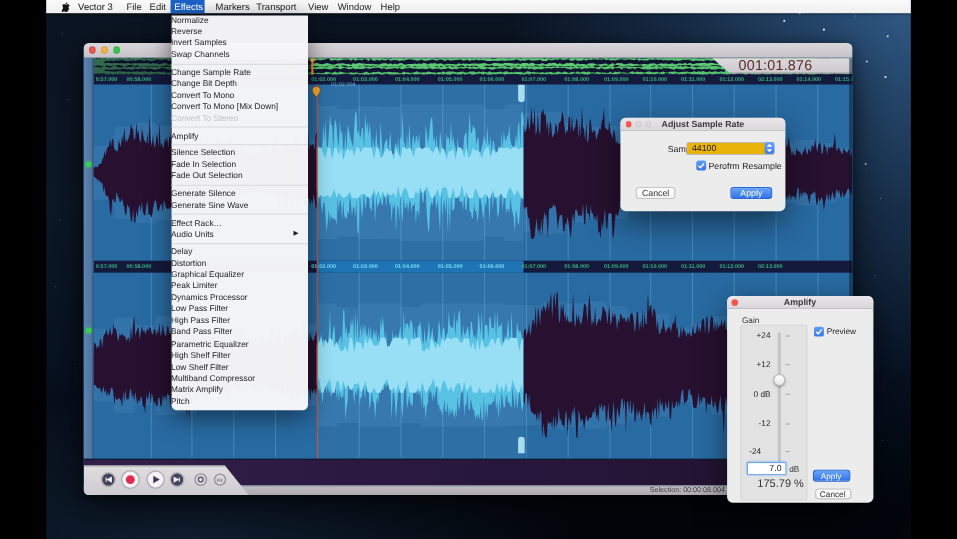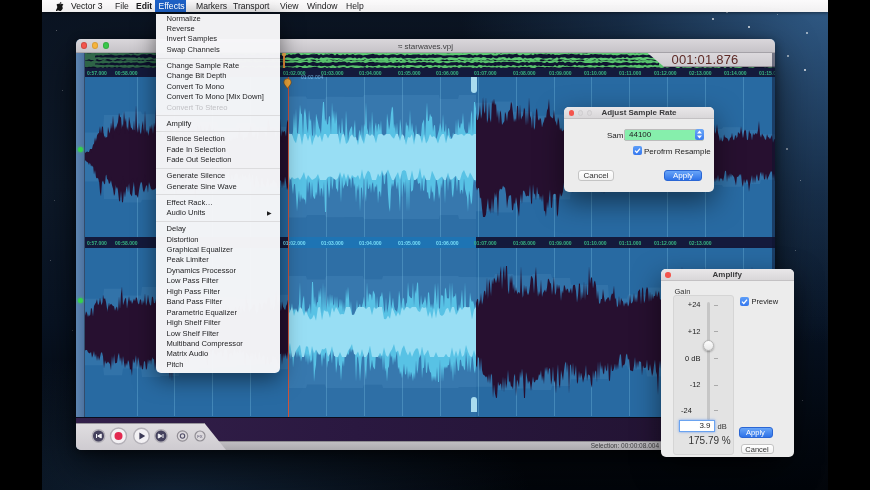--- a/index.html
+++ b/index.html
@@ -3,21 +3,21 @@
 <style>
 * { margin:0; padding:0; box-sizing:border-box; }
 html,body { width:870px; height:490px; overflow:hidden; font-family:"Liberation Sans",sans-serif; }
 body { background:#000; }
 #screen { position:absolute; left:42px; top:0; width:786px; height:490px; overflow:hidden; background:
  radial-gradient(ellipse 460px 430px at 100% 0%, rgba(52,98,145,0.9) 0%, rgba(32,64,100,0.55) 45%, rgba(10,20,40,0) 80%),
  radial-gradient(ellipse 520px 210px at 16% 102%, rgba(38,75,115,0.42) 0%, rgba(8,16,32,0) 70%),
  linear-gradient(180deg, #0b1422 0%, #0d1929 38%, #081323 66%, #040911 88%, #02050a 100%); }
 .vg { position:absolute; width:1px; background:rgba(125,195,230,0.32); }
 .hg { position:absolute; left:9px; right:0; height:1px; background:rgba(125,195,230,0.3); }
-.mi { height:10.45px; line-height:10.6px; padding-left:11px; padding-right:6px; font-size:7.6px; color:#1d1d1f; }
+.mi { height:10.45px; line-height:10.6px; padding-right:6px; font-size:7.6px; color:#1d1d1f; }
 .msep { height:1px; background:#dcdcde; margin:2.27px 0 2.27px 0; }
 .tl { position:absolute; top:42.5px; width:6.4px; height:6.4px; border-radius:50%; }
 </style></head>
 <body>
 <div id="screen">
     <div style="position:absolute;left:670px;top:18px;width:2px;height:2px;border-radius:50%;background:rgba(255,255,255,0.8);"></div>
     <div style="position:absolute;left:684px;top:11px;width:2px;height:2px;border-radius:50%;background:rgba(255,255,255,0.6);"></div>
     <div style="position:absolute;left:706px;top:26px;width:2px;height:2px;border-radius:50%;background:rgba(255,255,255,0.9);"></div>
     <div style="position:absolute;left:745px;top:55px;width:2px;height:2px;border-radius:50%;background:rgba(255,255,255,0.7);"></div>
     <div style="position:absolute;left:762px;top:69px;width:2px;height:2px;border-radius:50%;background:rgba(255,255,255,0.9);"></div>
@@ -42,37 +42,36 @@
     <div style="position:absolute;left:720px;top:160px;width:1px;height:1px;border-radius:50%;background:rgba(255,255,255,0.4);"></div>
     <div style="position:absolute;left:680px;top:200px;width:1px;height:1px;border-radius:50%;background:rgba(255,255,255,0.35);"></div>
   </div>
 
 <div style="position:absolute;left:42px;top:0;width:786px;height:12px;background:linear-gradient(#fbfafb,#f1f0f1);box-shadow:0 1px 3px rgba(0,0,0,0.45);font-size:8.6px;">
 <svg style="position:absolute;left:14px;top:1.5px;" width="9" height="10" viewBox="0 0 9 10">
       <path fill="#141414" d="M6.4 0c.1.7-.2 1.3-.6 1.8-.4.5-1 .8-1.6.8-.1-.6.2-1.3.6-1.7C5.2.4 5.9.1 6.4 0zM8.4 7.4c-.3.7-.5 1-.9 1.6-.6.9-1.4 2-2.4 2-.9 0-1.1-.6-2.3-.6-1.2 0-1.5.6-2.4.6C-.4 11-.2 9.9.4 9c.4-.6.6-.9.9-1.6.5-1.3.2-2.9-.7-3.9.5-.8 1.4-1.3 2.2-1.3.9 0 1.4.6 2.1.6.7 0 1.1-.6 2.1-.6.7 0 1.5.4 2 1.1-1.8 1-1.5 3.5-.6 4.1z" transform="scale(0.82)"></path>
     </svg>
 <div style="position:absolute;left:29px;top:0;height:12px;line-height:12.5px;font-weight:normal;color:#101010;">Vector 3</div>
     <div style="position:absolute;left:73px;top:0;height:12px;line-height:12.5px;color:#1b1b1d;">File</div>
-    <div style="position:absolute;left:94px;top:0;height:12px;line-height:12.5px;color:#1b1b1d;font-weight:bold;">Edit</div>
+    <div style="position:absolute;left:94px;top:0;height:12px;line-height:12.5px;color:#1b1b1d;">Edit</div>
     <div style="position:absolute;left:154px;top:0;height:12px;line-height:12.5px;color:#1b1b1d;">Markers</div>
     <div style="position:absolute;left:191px;top:0;height:12px;line-height:12.5px;color:#1b1b1d;">Transport</div>
     <div style="position:absolute;left:238px;top:0;height:16px;line-height:12.5px;color:#1b1b1d;">View</div>
     <div style="position:absolute;left:265px;top:0;height:12px;line-height:12.5px;color:#1b1b1d;">Window</div>
     <div style="position:absolute;left:304px;top:0;height:12px;line-height:12.5px;color:#1b1b1d;">Help</div>
     <div style="position:absolute;left:113px;top:0;width:31px;height:12px;background:#1e62c8;"></div>
     <div style="position:absolute;left:116.5px;top:0;height:12px;line-height:12.5px;color:#fff;z-index:2;">Effects</div>
 </div>
 
 <div style="position:absolute;left:76px;top:39px;width:699px;height:411px;border-radius:5px;overflow:hidden;background:#2a6ea7;box-shadow:0 16px 42px rgba(0,0,0,0.62), 0 2px 10px rgba(0,0,0,0.45);">
 
   <div style="position:absolute;left:0;top:0;width:100%;height:13.5px;background:linear-gradient(#dad7db,#c6c3c8);border-bottom:1px solid #a5a2a8;"></div>
   <div class="tl" style="left:5px;top:3.4px;background:#f4554d;border:0.5px solid rgba(0,0,0,0.15);"></div>
   <div class="tl" style="left:15.7px;top:3.4px;background:#f6b43e;border:0.5px solid rgba(0,0,0,0.12);"></div>
   <div class="tl" style="left:26.7px;top:3.4px;background:#39c74a;border:0.5px solid rgba(0,0,0,0.12);"></div>
-  <div style="position:absolute;left:0;top:2px;width:100%;height:11px;line-height:11px;text-align:center;font-size:8px;color:#3e3e40;">≈ starwaves.vpj</div>
 
   <div style="position:absolute;left:8.5px;top:13.5px;width:690.5px;height:15.5px;background:#0e122b;"></div>
   <div style="position:absolute;left:8.5px;top:13.6px;width:690.5px;height:15.2px;overflow:hidden;">
   <svg style="position:absolute;left:-8.5px;top:-13.6px;" width="699px" height="90" viewBox="76 39 699 90">
     <polygon points="85,52.2 87,53.2 89,53.3 91,53.3 93,52.4 95,53.3 97,52.4 99,52.5 101,53.0 103,52.9 105,52.2 107,52.4 109,53.4 111,52.5 113,53.0 115,52.1 117,53.3 119,52.9 121,52.1 123,52.7 125,52.4 127,52.6 129,53.2 131,53.5 133,53.4 135,53.0 137,53.4 139,53.3 141,52.8 143,53.0 145,52.6 147,53.0 149,52.6 151,52.5 153,52.2 155,53.5 157,52.3 159,52.9 161,53.1 163,53.3 165,52.6 167,52.4 169,51.9 171,53.0 173,51.9 175,52.6 177,52.0 179,53.3 181,53.4 183,52.7 185,53.4 187,52.9 189,53.4 191,52.1 193,53.3 195,52.5 197,51.8 199,52.7 201,52.9 203,52.0 205,52.2 207,53.2 209,52.7 211,52.8 213,52.1 215,52.6 217,52.7 219,52.7 221,52.2 223,51.8 225,52.4 227,52.7 229,52.4 231,51.8 233,51.9 235,53.2 237,53.0 239,52.5 241,52.6 243,52.7 245,52.9 247,52.0 249,52.5 251,53.3 253,52.5 255,51.8 257,52.8 259,52.8 261,52.0 263,52.4 265,52.5 267,53.1 269,52.5 271,53.1 273,52.4 275,52.1 277,53.3 279,52.1 281,52.0 283,53.3 285,52.0 287,53.3 289,51.8 291,52.8 293,52.8 295,52.8 297,52.9 299,53.2 301,52.4 303,53.2 305,52.7 307,53.1 309,52.3 311,53.0 313,53.2 315,53.3 317,52.0 319,52.8 321,52.0 323,51.9 325,53.3 327,53.1 329,53.2 331,53.1 333,52.9 335,53.0 337,53.1 339,52.0 341,51.9 343,52.0 345,51.9 347,52.5 349,53.1 351,53.1 353,52.8 355,53.3 357,52.7 359,52.8 361,52.8 363,52.7 365,51.8 367,53.3 369,52.4 371,52.0 373,51.9 375,52.9 377,52.7 379,52.0 381,51.9 383,52.9 385,52.5 387,53.2 389,51.8 391,52.1 393,52.0 395,52.9 397,53.3 399,52.9 401,52.4 403,52.7 405,53.1 407,52.7 409,52.5 411,53.2 413,51.9 415,52.0 417,52.1 419,53.0 421,51.8 423,53.1 425,52.6 427,52.5 429,53.0 431,52.8 433,51.8 435,52.2 437,53.2 439,51.9 441,52.9 443,52.7 445,52.4 447,53.3 449,53.3 451,53.1 453,52.4 455,52.7 457,52.3 459,53.0 461,52.6 463,53.3 465,51.9 467,52.7 469,52.8 471,52.0 473,53.3 475,52.6 477,52.1 479,52.8 481,51.8 483,51.8 485,52.6 487,52.1 489,52.4 491,52.8 493,52.5 495,53.4 497,52.7 499,52.8 501,53.4 503,52.7 505,51.9 507,52.3 509,53.3 511,52.7 513,52.4 515,52.6 517,53.4 519,52.0 521,52.7 523,52.8 525,51.9 527,52.3 529,52.0 531,53.2 533,52.9 535,53.2 537,52.5 539,53.2 541,52.3 543,52.7 545,53.2 547,53.3 549,52.2 551,52.5 553,52.9 555,53.0 557,52.6 559,53.2 561,52.4 563,52.8 565,53.1 567,52.9 569,53.3 571,52.1 573,52.2 575,53.2 577,52.6 579,53.3 581,52.8 583,53.3 585,53.2 587,53.4 589,52.6 591,52.7 593,52.3 595,53.1 597,52.8 599,52.5 601,52.5 603,53.1 605,52.6 607,52.9 609,52.3 611,52.0 613,52.5 615,52.1 617,52.4 619,52.5 621,52.9 623,52.4 625,52.0 627,52.8 629,53.2 631,52.3 633,52.6 635,53.3 637,52.9 639,53.2 641,53.1 643,52.3 645,53.1 647,53.0 649,52.4 651,53.0 653,52.4 655,53.3 657,53.2 659,52.6 661,52.4 663,52.6 665,53.5 667,52.5 669,52.8 671,52.7 673,52.9 675,52.1 677,52.4 679,53.4 681,52.2 683,52.3 685,52.9 687,52.8 689,52.2 691,52.9 693,53.5 695,53.0 697,52.7 699,52.1 701,52.8 703,53.5 705,52.0 707,52.6 709,52.1 711,53.4 713,52.2 715,52.8 717,52.9 719,52.2 721,52.9 723,53.5 725,52.2 727,52.8 729,52.4 731,53.1 733,52.1 735,52.3 737,52.6 739,52.9 741,52.3 743,53.0 745,53.2 747,53.4 749,52.9 751,53.1 753,53.5 755,52.6 757,52.4 759,53.4 761,52.4 763,53.5 765,52.3 767,52.4 769,52.2 771,52.1 773,52.7 775,52.4 775,60.2 773,59.4 771,60.3 769,60.3 767,59.4 765,59.6 763,59.7 761,60.1 759,59.4 757,59.1 755,60.5 753,60.2 751,59.4 749,60.6 747,60.1 745,59.8 743,59.7 741,59.3 739,59.1 737,59.7 735,59.2 733,59.2 731,59.2 729,59.1 727,60.3 725,59.2 723,59.2 721,60.4 719,59.9 717,60.0 715,59.7 713,59.3 711,59.8 709,59.6 707,60.1 705,59.4 703,60.2 701,59.5 699,59.8 697,59.1 695,59.3 693,60.1 691,59.1 689,60.5 687,60.2 685,59.6 683,60.3 681,59.6 679,59.6 677,60.0 675,60.4 673,59.2 671,59.4 669,60.1 667,59.2 665,59.4 663,60.3 661,60.0 659,60.5 657,60.6 655,59.9 653,59.4 651,59.4 649,59.3 647,59.3 645,60.3 643,60.5 641,60.0 639,59.5 637,60.6 635,59.6 633,59.7 631,59.8 629,60.1 627,59.2 625,59.1 623,59.5 621,59.2 619,59.5 617,59.4 615,60.0 613,60.1 611,60.2 609,60.6 607,59.7 605,60.6 603,60.7 601,60.7 599,59.2 597,60.6 595,59.3 593,60.1 591,60.1 589,60.2 587,59.5 585,60.5 583,59.6 581,59.5 579,59.7 577,60.1 575,60.2 573,60.5 571,59.4 569,59.9 567,60.6 565,59.9 563,59.6 561,59.2 559,59.3 557,60.2 555,60.7 553,59.6 551,59.7 549,59.6 547,60.6 545,59.7 543,59.5 541,59.3 539,60.2 537,60.8 535,59.4 533,60.7 531,60.5 529,60.0 527,60.7 525,59.5 523,60.7 521,60.0 519,60.8 517,60.1 515,60.1 513,60.7 511,60.0 509,59.9 507,60.8 505,60.3 503,59.5 501,59.8 499,60.4 497,60.2 495,59.8 493,59.5 491,60.8 489,59.6 487,59.2 485,60.4 483,60.2 481,59.8 479,60.2 477,60.4 475,60.4 473,59.7 471,59.4 469,60.8 467,59.6 465,60.7 463,59.9 461,59.7 459,59.3 457,60.3 455,60.6 453,60.3 451,59.9 449,60.4 447,59.2 445,60.0 443,59.6 441,59.8 439,60.8 437,60.7 435,60.5 433,59.8 431,59.7 429,59.7 427,60.7 425,59.4 423,60.8 421,59.6 419,59.4 417,60.0 415,60.7 413,60.6 411,59.6 409,59.7 407,59.7 405,59.6 403,60.3 401,60.1 399,59.9 397,60.1 395,60.5 393,60.8 391,60.4 389,59.7 387,60.0 385,60.1 383,60.6 381,60.7 379,60.3 377,60.3 375,59.9 373,60.7 371,59.5 369,60.8 367,60.6 365,59.3 363,60.2 361,60.6 359,60.5 357,60.6 355,59.9 353,60.8 351,59.9 349,60.7 347,60.3 345,59.9 343,59.5 341,60.7 339,59.4 337,60.2 335,59.8 333,59.8 331,59.6 329,60.0 327,59.8 325,60.6 323,60.9 321,60.8 319,59.7 317,60.9 315,59.8 313,59.5 311,59.4 309,60.7 307,59.6 305,60.2 303,60.4 301,59.7 299,59.7 297,60.2 295,60.6 293,60.3 291,60.8 289,60.3 287,60.1 285,59.8 283,60.4 281,59.8 279,60.2 277,60.5 275,60.1 273,60.5 271,59.3 269,59.3 267,60.6 265,59.8 263,59.3 261,59.5 259,60.2 257,60.1 255,60.8 253,59.4 251,60.2 249,60.5 247,60.8 245,59.9 243,59.5 241,60.3 239,60.5 237,60.7 235,59.7 233,60.6 231,59.5 229,60.2 227,59.2 225,60.2 223,60.8 221,60.1 219,60.7 217,60.5 215,60.4 213,59.6 211,59.5 209,59.4 207,59.8 205,60.0 203,60.7 201,60.8 199,60.1 197,59.8 195,59.7 193,60.7 191,60.7 189,59.2 187,59.4 185,60.3 183,59.8 181,59.4 179,59.4 177,60.4 175,60.6 173,59.1 171,59.3 169,60.2 167,59.7 165,60.2 163,59.9 161,59.2 159,59.9 157,60.5 155,60.6 153,59.6 151,59.4 149,60.3 147,60.0 145,60.5 143,59.8 141,60.2 139,60.0 137,59.7 135,60.5 133,60.1 131,60.5 129,60.5 127,60.3 125,59.1 123,60.2 121,59.5 119,59.2 117,59.1 115,60.3 113,60.0 111,59.9 109,59.2 107,59.1 105,60.1 103,59.6 101,60.1 99,59.9 97,59.1 95,60.4 93,59.9 91,60.0 89,59.3 87,60.1 85,60.3" fill="#5fca74"></polygon>
     <polygon points="85,60.6 87,60.7 89,60.8 91,61.5 93,60.7 95,60.1 97,60.9 99,61.5 101,61.1 103,60.1 105,60.2 107,60.8 109,61.3 111,61.3 113,60.0 115,61.3 117,60.7 119,60.8 121,60.3 123,61.3 125,60.7 127,60.2 129,60.8 131,60.3 133,60.6 135,61.1 137,60.3 139,61.0 141,60.5 143,61.0 145,59.9 147,60.9 149,60.9 151,60.7 153,60.8 155,60.4 157,60.5 159,60.7 161,61.1 163,61.1 165,60.9 167,59.9 169,60.6 171,60.6 173,60.4 175,60.7 177,60.3 179,59.8 181,60.5 183,60.8 185,60.5 187,60.5 189,60.8 191,61.0 193,60.2 195,60.5 197,60.9 199,60.1 201,59.9 203,60.4 205,61.2 207,60.4 209,60.3 211,60.0 213,61.0 215,59.9 217,60.4 219,60.6 221,61.2 223,61.0 225,60.8 227,59.8 229,60.7 231,60.4 233,60.3 235,60.1 237,61.0 239,61.1 241,60.2 243,61.0 245,59.8 247,60.7 249,60.1 251,60.9 253,60.8 255,59.8 257,61.0 259,60.6 261,59.8 263,60.9 265,60.3 267,61.0 269,60.9 271,60.9 273,59.8 275,61.1 277,60.4 279,61.0 281,60.9 283,61.2 285,60.8 287,61.2 289,61.0 291,60.7 293,60.2 295,60.9 297,60.9 299,59.9 301,60.0 303,60.2 305,60.7 307,60.8 309,60.0 311,60.2 313,61.0 315,61.2 317,61.2 319,60.8 321,60.2 323,60.7 325,59.7 327,60.6 329,59.7 331,59.9 333,60.8 335,60.3 337,60.9 339,60.1 341,61.1 343,60.1 345,59.9 347,60.2 349,61.1 351,60.9 353,61.1 355,59.9 357,61.2 359,60.5 361,60.6 363,60.9 365,60.1 367,59.7 369,61.1 371,60.6 373,60.3 375,59.7 377,61.1 379,60.1 381,60.6 383,60.2 385,60.0 387,59.7 389,60.4 391,60.2 393,60.1 395,59.8 397,61.2 399,59.6 401,61.1 403,59.7 405,60.0 407,61.0 409,59.8 411,60.7 413,61.0 415,60.9 417,61.2 419,60.4 421,61.0 423,60.6 425,60.6 427,61.0 429,61.0 431,60.3 433,61.1 435,60.3 437,60.1 439,60.2 441,60.6 443,61.2 445,61.0 447,60.9 449,60.8 451,61.1 453,60.9 455,60.6 457,60.4 459,59.8 461,60.8 463,61.1 465,60.4 467,60.2 469,60.5 471,60.4 473,59.8 475,60.6 477,59.9 479,60.9 481,60.1 483,60.7 485,60.4 487,60.2 489,60.5 491,61.2 493,60.0 495,61.2 497,60.4 499,60.8 501,60.6 503,60.3 505,60.8 507,61.0 509,60.9 511,60.4 513,61.2 515,60.5 517,61.0 519,61.1 521,61.0 523,59.8 525,60.2 527,61.2 529,60.4 531,59.8 533,60.1 535,60.2 537,60.6 539,60.1 541,61.2 543,61.2 545,60.4 547,60.5 549,60.9 551,60.7 553,60.0 555,60.5 557,60.2 559,61.2 561,61.0 563,60.1 565,60.4 567,61.2 569,60.4 571,60.0 573,61.1 575,60.6 577,61.0 579,60.8 581,60.7 583,61.2 585,60.3 587,60.0 589,59.9 591,59.9 593,60.6 595,60.2 597,60.1 599,60.4 601,61.2 603,61.1 605,61.0 607,60.4 609,60.3 611,60.7 613,60.2 615,60.0 617,60.5 619,60.1 621,60.7 623,60.0 625,60.5 627,61.1 629,59.9 631,60.7 633,61.3 635,60.5 637,61.2 639,59.9 641,60.4 643,60.4 645,60.2 647,59.9 649,60.2 651,60.0 653,60.4 655,60.9 657,60.3 659,61.2 661,59.9 663,61.0 665,60.9 667,60.7 669,60.7 671,60.0 673,60.8 675,60.5 677,60.8 679,59.9 681,60.2 683,60.9 685,60.1 687,60.8 689,60.4 691,60.3 693,60.2 695,59.9 697,61.4 699,61.4 701,60.5 703,59.9 705,60.5 707,60.6 709,60.6 711,61.3 713,60.2 715,60.6 717,60.6 719,60.8 721,60.8 723,61.2 725,61.0 727,60.8 729,61.1 731,61.3 733,60.9 735,60.4 737,60.8 739,60.5 741,60.6 743,60.2 745,60.8 747,61.4 749,60.3 751,61.0 753,61.1 755,61.1 757,60.2 759,61.2 761,60.2 763,61.3 765,61.0 767,60.1 769,60.0 771,60.4 773,60.6 775,60.8 775,67.6 773,67.2 771,67.6 769,67.5 767,67.0 765,67.2 763,66.8 761,67.1 759,66.6 757,66.9 755,67.0 753,67.8 751,67.4 749,67.4 747,66.7 745,67.0 743,67.1 741,67.8 739,68.0 737,67.8 735,67.7 733,66.7 731,67.9 729,67.0 727,66.8 725,68.0 723,66.8 721,66.9 719,68.0 717,67.4 715,67.7 713,67.1 711,67.7 709,67.5 707,67.2 705,68.0 703,66.9 701,67.4 699,67.6 697,68.0 695,67.5 693,66.8 691,67.7 689,67.8 687,67.7 685,67.6 683,67.7 681,66.7 679,68.0 677,67.9 675,66.9 673,66.6 671,66.7 669,67.3 667,67.7 665,66.9 663,67.7 661,67.9 659,67.3 657,67.5 655,66.8 653,67.2 651,67.0 649,67.8 647,67.7 645,66.8 643,68.0 641,67.7 639,68.1 637,67.9 635,67.5 633,67.5 631,67.6 629,67.6 627,67.1 625,66.7 623,67.2 621,67.6 619,67.3 617,67.7 615,66.6 613,67.4 611,67.2 609,67.1 607,66.7 605,66.7 603,67.5 601,67.2 599,66.9 597,67.0 595,67.7 593,67.2 591,67.4 589,67.6 587,66.9 585,67.1 583,67.4 581,67.5 579,67.3 577,67.0 575,67.3 573,66.8 571,66.9 569,67.0 567,66.8 565,66.9 563,66.8 561,67.4 559,67.8 557,67.4 555,67.0 553,67.3 551,67.0 549,67.3 547,66.8 545,67.4 543,67.1 541,67.1 539,66.7 537,66.8 535,67.9 533,68.0 531,67.7 529,66.8 527,67.3 525,67.1 523,66.9 521,66.9 519,67.8 517,67.1 515,67.5 513,67.3 511,67.2 509,67.0 507,67.8 505,67.8 503,67.6 501,67.9 499,67.0 497,67.7 495,67.2 493,67.4 491,67.6 489,66.9 487,67.2 485,67.1 483,66.9 481,68.2 479,66.9 477,68.1 475,67.5 473,68.1 471,67.3 469,67.3 467,67.3 465,67.2 463,67.2 461,67.3 459,68.2 457,67.1 455,67.3 453,67.0 451,67.9 449,67.2 447,68.0 445,68.2 443,67.9 441,66.9 439,68.2 437,66.9 435,67.0 433,67.3 431,67.9 429,68.1 427,66.8 425,67.3 423,68.1 421,66.9 419,68.2 417,68.0 415,67.4 413,67.0 411,67.1 409,68.3 407,68.2 405,67.1 403,68.2 401,67.1 399,68.2 397,67.0 395,68.1 393,67.0 391,67.6 389,67.4 387,67.7 385,68.2 383,67.5 381,67.2 379,67.7 377,67.9 375,66.9 373,67.7 371,67.4 369,67.0 367,68.1 365,67.1 363,67.7 361,67.6 359,67.9 357,67.9 355,67.9 353,67.4 351,66.9 349,67.7 347,68.3 345,67.2 343,67.1 341,67.4 339,68.0 337,67.3 335,68.3 333,67.7 331,68.3 329,67.2 327,68.2 325,66.9 323,67.7 321,68.0 319,67.7 317,67.1 315,66.8 313,67.1 311,67.4 309,67.6 307,67.9 305,67.9 303,68.2 301,67.0 299,67.1 297,68.0 295,67.3 293,67.8 291,67.3 289,67.2 287,66.9 285,67.6 283,68.0 281,67.5 279,67.5 277,68.1 275,68.1 273,67.7 271,67.5 269,67.6 267,66.9 265,68.0 263,67.7 261,68.1 259,66.9 257,67.8 255,68.1 253,67.1 251,66.8 249,68.0 247,67.2 245,66.9 243,68.2 241,67.4 239,67.7 237,68.2 235,67.2 233,67.6 231,68.1 229,68.0 227,68.0 225,68.0 223,66.9 221,68.0 219,67.5 217,67.1 215,67.6 213,68.2 211,68.2 209,67.3 207,67.5 205,67.4 203,68.0 201,67.8 199,68.3 197,68.1 195,67.8 193,67.6 191,67.0 189,67.8 187,67.1 185,67.5 183,67.1 181,67.8 179,67.1 177,67.4 175,66.8 173,67.2 171,67.1 169,67.6 167,67.1 165,67.3 163,68.1 161,67.3 159,67.6 157,66.8 155,67.6 153,67.9 151,67.3 149,67.7 147,67.8 145,67.6 143,67.1 141,67.0 139,67.6 137,67.7 135,67.8 133,67.0 131,67.6 129,68.0 127,67.4 125,67.7 123,67.7 121,67.3 119,66.8 117,67.7 115,66.8 113,67.5 111,67.5 109,66.8 107,67.8 105,66.8 103,68.0 101,67.1 99,67.6 97,67.7 95,66.8 93,66.6 91,67.1 89,66.8 87,67.2 85,66.9" fill="#57c26c"></polygon>
     <polygon points="95,55.8 97,55.2 99,55.5 101,54.9 103,55.7 105,55.1 107,54.9 109,55.0 111,54.6 113,54.9 115,55.4 117,55.4 119,55.0 121,54.9 123,55.4 125,54.7 127,54.5 129,54.7 131,55.5 133,54.5 135,55.1 137,55.5 139,55.5 141,54.5 143,54.2 145,54.3 147,54.7 149,54.1 151,53.9 153,54.9 155,55.3 157,54.0 159,54.7 161,53.9 163,54.3 165,55.4 167,54.1 169,54.5 171,54.7 173,54.4 175,54.5 177,54.6 179,54.7 181,55.3 183,55.3 185,54.0 187,54.6 189,54.1 191,54.1 193,54.4 195,54.4 197,54.3 199,54.8 201,53.8 203,54.6 205,54.2 207,53.7 209,55.0 211,54.7 213,54.7 215,55.1 217,54.4 219,54.7 221,53.9 223,54.7 225,55.2 227,54.8 229,54.9 231,55.2 233,54.2 235,54.8 237,54.2 239,55.1 241,53.9 243,54.1 245,55.1 247,55.1 249,53.8 251,55.1 253,55.2 255,54.8 257,53.6 259,53.7 261,55.3 263,55.4 265,54.9 267,55.4 269,54.8 271,53.7 273,54.8 275,53.8 277,53.9 279,54.3 281,55.3 283,54.8 285,54.4 287,55.2 289,54.0 291,55.0 293,54.3 295,54.4 297,53.6 299,53.5 301,55.3 303,54.7 305,54.5 307,55.0 309,55.0 311,54.3 313,54.3 315,54.3 317,53.9 319,55.2 321,53.9 323,55.2 325,54.4 327,54.3 329,54.7 331,53.8 333,53.9 335,55.4 337,53.7 339,55.1 341,55.3 343,54.3 345,55.2 347,54.1 349,54.9 351,54.7 353,53.9 355,55.2 357,54.8 359,54.6 361,54.7 363,55.4 365,54.9 367,54.9 369,54.6 371,54.2 373,53.8 375,54.4 377,54.5 379,55.3 381,54.9 383,54.2 385,55.1 387,55.3 389,55.0 391,54.6 393,54.2 395,54.5 397,55.2 399,54.4 401,54.1 403,54.8 405,55.5 407,54.2 409,55.1 411,54.9 413,54.6 415,54.6 417,54.4 419,54.2 421,55.2 423,54.7 425,54.4 427,55.5 429,54.5 431,55.0 433,54.1 435,54.9 437,54.5 439,54.8 441,54.9 443,55.4 445,55.4 447,55.2 449,55.2 451,55.3 453,55.5 455,54.9 457,54.9 459,55.5 461,54.9 463,55.0 465,55.0 467,54.7 469,54.0 471,54.4 473,55.4 475,54.7 477,55.4 479,54.5 481,54.3 483,55.2 485,55.0 487,55.1 489,54.8 491,54.3 493,55.5 495,55.4 497,55.4 499,54.2 501,54.9 503,54.6 505,54.2 507,54.4 509,53.9 511,54.3 513,54.5 515,54.1 517,53.9 519,55.2 521,55.3 523,54.0 525,55.3 527,55.2 529,54.9 531,54.3 533,55.3 535,54.0 537,54.6 539,54.0 541,53.8 543,54.3 545,54.2 547,54.4 549,53.7 551,54.8 553,54.0 555,55.1 557,54.7 559,54.9 561,54.5 563,54.2 565,53.9 567,54.3 569,54.5 571,53.8 573,54.1 575,54.5 577,54.5 579,53.9 581,55.3 583,54.5 585,54.9 587,55.1 589,55.0 591,53.9 593,54.6 595,54.1 597,54.2 599,54.5 601,54.2 603,55.0 605,54.6 607,55.0 609,54.8 611,54.6 613,55.3 615,55.1 617,55.4 619,55.1 621,54.3 623,54.5 625,54.4 627,54.3 629,55.4 631,55.5 633,54.8 635,55.4 637,55.0 639,55.6 641,55.0 643,54.5 645,55.1 647,55.2 649,54.7 651,55.2 653,54.9 655,55.5 657,55.3 659,55.1 659,57.9 657,58.1 655,57.3 653,57.8 651,58.0 649,57.4 647,57.1 645,57.2 643,57.7 641,57.0 639,57.1 637,57.2 635,57.5 633,57.5 631,58.2 629,57.9 627,57.1 625,58.3 623,57.0 621,58.0 619,57.8 617,57.5 615,58.5 613,58.4 611,57.2 609,58.4 607,57.9 605,57.7 603,58.0 601,57.4 599,58.1 597,58.6 595,57.6 593,57.7 591,57.8 589,58.6 587,58.1 585,58.1 583,58.7 581,58.7 579,58.1 577,58.5 575,57.9 573,57.5 571,57.9 569,58.5 567,58.5 565,57.2 563,57.4 561,57.2 559,58.8 557,57.3 555,58.4 553,58.8 551,57.7 549,57.9 547,58.4 545,58.5 543,58.8 541,57.9 539,57.4 537,57.6 535,57.8 533,58.8 531,58.1 529,58.2 527,58.4 525,57.6 523,58.8 521,57.3 519,57.1 517,57.6 515,57.2 513,58.1 511,58.7 509,57.3 507,58.4 505,57.3 503,57.1 501,57.5 499,57.3 497,58.4 495,58.3 493,57.2 491,58.5 489,58.1 487,58.3 485,57.2 483,57.1 481,57.9 479,57.3 477,57.2 475,57.3 473,58.1 471,57.6 469,57.9 467,57.7 465,57.4 463,57.2 461,57.2 459,57.1 457,58.0 455,57.8 453,57.4 451,57.2 449,57.2 447,57.9 445,58.3 443,58.2 441,57.3 439,57.6 437,57.7 435,58.0 433,57.8 431,57.8 429,57.7 427,58.2 425,58.0 423,58.0 421,57.7 419,58.1 417,57.5 415,58.6 413,58.4 411,58.2 409,58.1 407,57.9 405,58.4 403,58.7 401,57.4 399,57.9 397,57.9 395,57.3 393,57.8 391,57.5 389,58.7 387,57.4 385,57.2 383,58.2 381,57.7 379,58.2 377,57.7 375,58.2 373,58.2 371,58.1 369,58.8 367,58.5 365,57.3 363,57.5 361,58.6 359,57.8 357,58.7 355,57.5 353,58.3 351,57.4 349,57.4 347,57.7 345,58.7 343,58.4 341,58.5 339,58.0 337,58.1 335,58.0 333,58.2 331,57.8 329,57.8 327,57.3 325,57.5 323,58.1 321,57.3 319,59.0 317,58.0 315,58.4 313,57.8 311,57.5 309,57.8 307,57.7 305,58.5 303,58.8 301,58.4 299,57.8 297,57.3 295,58.0 293,58.5 291,58.1 289,57.6 287,57.3 285,57.9 283,58.8 281,59.0 279,58.3 277,58.4 275,57.7 273,58.3 271,58.9 269,58.1 267,57.5 265,58.2 263,58.6 261,57.7 259,57.4 257,58.0 255,58.8 253,58.3 251,57.7 249,58.2 247,58.2 245,58.1 243,58.3 241,58.0 239,58.6 237,58.9 235,58.5 233,57.5 231,58.3 229,58.3 227,58.6 225,57.9 223,58.8 221,57.8 219,58.5 217,58.1 215,57.2 213,57.7 211,58.9 209,58.4 207,58.5 205,57.3 203,57.6 201,57.7 199,57.4 197,58.1 195,58.2 193,57.2 191,58.7 189,57.2 187,57.6 185,58.5 183,58.4 181,58.4 179,57.3 177,58.0 175,57.2 173,58.7 171,57.6 169,58.4 167,58.3 165,57.8 163,58.5 161,57.9 159,58.5 157,57.4 155,58.4 153,58.6 151,57.3 149,57.2 147,58.0 145,58.5 143,57.6 141,57.9 139,57.1 137,58.2 135,57.6 133,57.4 131,57.4 129,57.4 127,57.5 125,57.4 123,57.5 121,57.4 119,58.0 117,57.3 115,57.5 113,57.7 111,57.5 109,57.6 107,57.5 105,57.3 103,57.6 101,57.4 99,56.9 97,57.2 95,57.4" fill="#0f1430"></polygon>
     <polygon points="95,63.4 97,63.2 99,63.5 101,63.1 103,63.5 105,63.1 107,62.9 109,63.4 111,62.6 113,62.5 115,63.0 117,62.7 119,63.3 121,63.2 123,62.5 125,63.0 127,62.4 129,62.2 131,63.1 133,62.5 135,62.5 137,62.2 139,63.2 141,63.3 143,62.9 145,62.4 147,61.9 149,61.8 151,62.8 153,63.2 155,63.2 157,62.6 159,62.3 161,63.0 163,63.2 165,63.1 167,63.1 169,62.4 171,61.7 173,62.9 175,62.7 177,61.9 179,62.1 181,62.7 183,62.1 185,62.0 187,62.9 189,63.0 191,62.6 193,62.4 195,62.8 197,61.8 199,61.7 201,63.2 203,63.1 205,62.5 207,61.9 209,62.7 211,62.0 213,61.9 215,62.0 217,63.0 219,62.8 221,61.6 223,61.9 225,62.0 227,63.0 229,62.3 231,62.7 233,61.7 235,63.0 237,61.9 239,62.8 241,62.5 243,62.7 245,62.7 247,61.6 249,62.0 251,62.8 253,61.6 255,62.4 257,62.6 259,62.2 261,62.4 263,61.7 265,61.6 267,62.1 269,63.1 271,61.9 273,62.8 275,62.2 277,61.8 279,63.0 281,62.0 283,62.6 285,62.4 287,62.9 289,62.7 291,62.8 293,62.7 295,62.2 297,62.5 299,63.0 301,63.1 303,62.3 305,62.0 307,62.1 309,62.9 311,62.6 313,61.6 315,62.2 317,62.9 319,62.8 321,62.0 323,63.0 325,62.6 327,62.8 329,62.7 331,62.4 333,61.8 335,62.6 337,62.4 339,61.8 341,61.9 343,61.6 345,61.6 347,62.7 349,61.9 351,63.0 353,62.7 355,62.4 357,62.2 359,61.9 361,62.5 363,61.9 365,63.0 367,62.8 369,62.0 371,62.1 373,61.7 375,62.5 377,62.2 379,62.6 381,62.8 383,62.6 385,62.5 387,62.9 389,62.4 391,61.9 393,63.2 395,62.4 397,62.6 399,62.3 401,63.1 403,62.8 405,62.8 407,61.8 409,62.4 411,63.1 413,62.5 415,62.9 417,62.3 419,61.9 421,62.6 423,62.1 425,61.9 427,62.7 429,62.2 431,62.5 433,62.9 435,62.1 437,62.7 439,63.2 441,62.9 443,62.0 445,62.7 447,63.3 449,63.1 451,62.3 453,62.3 455,62.3 457,62.0 459,62.8 461,62.3 463,62.4 465,63.2 467,61.8 469,62.0 471,63.0 473,63.0 475,61.9 477,62.4 479,62.1 481,62.9 483,62.3 485,63.2 487,63.1 489,62.6 491,62.9 493,63.0 495,62.1 497,62.3 499,61.8 501,62.5 503,61.8 505,61.7 507,62.1 509,61.7 511,61.8 513,61.7 515,62.3 517,62.7 519,63.2 521,62.3 523,62.1 525,62.4 527,61.8 529,63.1 531,62.0 533,62.3 535,62.2 537,61.8 539,62.1 541,61.8 543,62.7 545,62.9 547,61.7 549,62.9 551,62.9 553,62.8 555,62.0 557,63.1 559,61.5 561,62.0 563,61.6 565,63.1 567,61.9 569,61.7 571,62.4 573,62.8 575,61.8 577,63.0 579,61.8 581,61.7 583,62.5 585,62.9 587,62.9 589,63.1 591,63.2 593,62.7 595,62.6 597,63.2 599,62.1 601,62.9 603,62.0 605,62.1 607,62.1 609,62.6 611,63.0 613,63.3 615,62.3 617,62.7 619,63.0 621,63.2 623,62.6 625,62.3 627,62.1 629,62.7 631,63.3 633,62.5 635,62.6 637,63.0 639,62.9 641,62.6 643,62.9 645,62.3 647,63.4 649,63.2 651,63.2 653,62.6 655,62.5 657,63.4 659,62.8 659,65.2 657,65.2 655,64.8 653,65.6 651,64.8 649,65.0 647,65.5 645,64.8 643,65.6 641,65.3 639,64.6 637,65.2 635,64.7 633,65.4 631,64.8 629,65.5 627,65.6 625,65.0 623,65.2 621,65.3 619,65.4 617,65.9 615,65.3 613,65.1 611,65.2 609,65.3 607,65.9 605,66.0 603,65.1 601,65.6 599,66.0 597,65.2 595,65.6 593,65.7 591,64.9 589,65.1 587,65.6 585,65.9 583,65.3 581,65.4 579,65.1 577,66.0 575,64.8 573,65.4 571,66.4 569,66.2 567,65.6 565,66.1 563,65.1 561,65.6 559,65.1 557,66.5 555,65.0 553,66.4 551,66.2 549,66.0 547,65.9 545,65.9 543,65.2 541,66.2 539,65.6 537,65.9 535,64.9 533,65.7 531,65.1 529,65.2 527,66.1 525,64.8 523,66.2 521,65.3 519,65.7 517,66.3 515,65.4 513,65.1 511,66.2 509,65.5 507,65.1 505,66.0 503,66.1 501,65.3 499,65.7 497,65.6 495,66.2 493,65.4 491,66.1 489,65.6 487,65.9 485,65.3 483,65.7 481,65.1 479,64.8 477,66.2 475,65.9 473,65.3 471,65.4 469,65.3 467,66.0 465,65.5 463,66.0 461,64.8 459,65.0 457,66.0 455,65.1 453,65.5 451,65.6 449,65.6 447,65.7 445,64.8 443,65.8 441,65.5 439,65.1 437,65.5 435,65.0 433,66.0 431,65.1 429,64.9 427,65.0 425,65.9 423,65.9 421,65.0 419,65.2 417,65.5 415,65.8 413,65.3 411,65.1 409,64.9 407,65.1 405,65.8 403,64.8 401,65.9 399,65.5 397,66.2 395,65.8 393,65.6 391,65.5 389,64.9 387,65.9 385,65.6 383,65.8 381,65.9 379,64.8 377,65.7 375,66.0 373,66.3 371,65.7 369,66.0 367,64.9 365,66.4 363,66.3 361,65.7 359,65.7 357,65.6 355,65.5 353,65.3 351,65.6 349,65.7 347,66.2 345,65.3 343,65.3 341,65.6 339,65.5 337,66.4 335,66.1 333,65.1 331,65.8 329,66.3 327,66.5 325,65.8 323,66.0 321,66.2 319,65.6 317,66.4 315,65.8 313,66.1 311,65.4 309,65.0 307,66.3 305,65.0 303,65.9 301,66.1 299,65.6 297,65.2 295,65.9 293,66.5 291,66.4 289,66.2 287,66.4 285,66.1 283,65.0 281,65.8 279,65.3 277,65.2 275,65.6 273,65.9 271,66.1 269,65.6 267,65.9 265,66.2 263,65.3 261,65.8 259,65.2 257,66.2 255,66.5 253,65.5 251,65.7 249,66.5 247,65.9 245,66.0 243,65.3 241,66.5 239,66.1 237,65.6 235,65.1 233,65.9 231,65.2 229,66.1 227,66.1 225,66.1 223,65.6 221,65.7 219,65.2 217,66.1 215,65.0 213,66.4 211,64.9 209,66.2 207,65.2 205,64.9 203,65.6 201,65.0 199,65.1 197,66.3 195,65.1 193,66.1 191,66.3 189,64.8 187,66.3 185,66.4 183,65.0 181,65.2 179,65.9 177,65.4 175,65.2 173,66.2 171,65.2 169,65.9 167,65.2 165,65.7 163,64.9 161,65.1 159,65.9 157,65.7 155,65.8 153,65.9 151,66.2 149,65.1 147,65.5 145,65.2 143,65.2 141,65.4 139,65.6 137,64.7 135,65.8 133,64.8 131,64.9 129,65.1 127,65.4 125,64.7 123,65.3 121,64.9 119,65.4 117,65.1 115,65.5 113,65.1 111,65.1 109,64.7 107,64.7 105,65.3 103,64.9 101,65.1 99,64.8 97,64.6 95,64.6" fill="#0f1430"></polygon>
   </svg>
   <div style="position:absolute;left:0;top:0;width:198.5px;height:15.2px;background:rgba(10,14,38,0.52);"></div>
@@ -258,32 +257,32 @@
     <div class="mi">Graphical Equalizer</div>
     <div class="mi">Peak Limiter</div>
     <div class="mi">Dynamics Processor</div>
     <div class="mi">Low Pass Filter</div>
     <div class="mi">High Pass Filter</div>
     <div class="mi">Band Pass Filter</div>
     <div class="mi">Parametric Equalizer</div>
     <div class="mi">High Shelf Filter</div>
     <div class="mi">Low Shelf Filter</div>
     <div class="mi">Multiband Compressor</div>
-    <div class="mi">Matrix Audio</div>
+    <div class="mi">Matrix Amplify</div>
     <div class="mi">Pitch</div>
 </div>
 
 <div style="position:absolute;left:564px;top:106.5px;width:150px;height:85px;background:#ececec;border-radius:5px;box-shadow:0 10px 28px rgba(0,0,0,0.5);">
   <div style="position:absolute;left:0;top:0;width:100%;height:12.5px;background:linear-gradient(#e9e7e9,#d9d7d9);border-bottom:1px solid #c3c1c3;border-radius:5px 5px 0 0;"></div>
   <div style="position:absolute;left:4.5px;top:3.6px;width:5.6px;height:5.6px;border-radius:50%;background:#f4554d;"></div>
   <div style="position:absolute;left:13.5px;top:3.6px;width:5.6px;height:5.6px;border-radius:50%;background:#dcdadc;border:0.5px solid #cfcdcf;"></div>
   <div style="position:absolute;left:22.5px;top:3.6px;width:5.6px;height:5.6px;border-radius:50%;background:#dcdadc;border:0.5px solid #cfcdcf;"></div>
   <div style="position:absolute;left:0;top:1.5px;width:100%;height:10px;line-height:10px;text-align:center;font-size:8px;font-weight:bold;color:#3a3a3c;">Adjust Sample Rate</div>
   <div style="position:absolute;left:10px;top:24px;font-size:8px;color:#222;margin-left:33px;">Sample Rate</div>
-  <div style="position:absolute;left:60px;top:22px;width:80px;height:12px;background:#86efac;border:1px solid #bcbcbc;border-radius:2px;font-size:8px;line-height:10.5px;padding-left:4px;color:#222;">44100</div>
+  <div style="position:absolute;left:60px;top:22px;width:80px;height:12px;background:#eab308;border:1px solid #bcbcbc;border-radius:2px;font-size:8px;line-height:10.5px;padding-left:4px;color:#222;">44100</div>
   <div style="position:absolute;left:130.5px;top:22.5px;width:9px;height:11px;background:linear-gradient(#6aa7f9,#3b7cf0);border-radius:2.5px;"></div>
   <svg style="position:absolute;left:130.5px;top:22.5px;" width="9" height="11" viewBox="0 0 9 11">
       <path d="M4.5 1.6 L7 4.4 H2 Z M4.5 9.4 L2 6.6 H7 Z" fill="#fff"></path>
     </svg>
   <div style="position:absolute;left:68.5px;top:39.5px;width:9px;height:9px;background:linear-gradient(#5d9ef8,#3577ee);border-radius:2px;"></div>
   <svg style="position:absolute;left:68.5px;top:39.5px;" width="9" height="9" viewBox="0 0 9 9">
       <path d="M2 4.6 l1.8 1.9 L7 2.6" fill="none" stroke="#fff" stroke-width="1.3"></path>
     </svg>
   <div style="position:absolute;left:80px;top:40px;font-size:8px;color:#222;">Perofrm Resample</div>
   <div style="position:absolute;left:14px;top:63px;width:36px;height:11.5px;background:linear-gradient(#ffffff,#f2f2f2);border:1px solid #c4c4c4;border-radius:3px;text-align:center;font-size:8px;line-height:10px;color:#333;">Cancel</div>
@@ -301,21 +300,21 @@
   <div style="position:absolute;left:9px;top:84.5px;width:31px;text-align:right;font-size:7.5px;color:#222;">0 dB</div>
   <div style="position:absolute;left:12px;top:111px;width:28px;text-align:right;font-size:7.5px;color:#222;">-12</div>
   <div style="position:absolute;left:12px;top:136.5px;width:28px;text-align:center;font-size:7.5px;color:#222;">-24</div>
   <div style="position:absolute;left:46.5px;top:33px;width:3px;height:118px;background:#c6c6c6;border-radius:1.5px;"></div>
   <div style="position:absolute;left:53.5px;top:35.5px;width:3.5px;height:1px;background:#aaa;"></div>
   <div style="position:absolute;left:53.5px;top:62px;width:3.5px;height:1px;background:#aaa;"></div>
   <div style="position:absolute;left:53.5px;top:89px;width:3.5px;height:1px;background:#aaa;"></div>
   <div style="position:absolute;left:53.5px;top:115.5px;width:3.5px;height:1px;background:#aaa;"></div>
   <div style="position:absolute;left:53.5px;top:141px;width:3.5px;height:1px;background:#aaa;"></div>
   <div style="position:absolute;left:42px;top:71px;width:11px;height:11px;border-radius:50%;background:linear-gradient(#fdfdfd,#e8e8e8);border:1px solid #b5b5b5;box-shadow:0 1px 2px rgba(0,0,0,0.3);"></div>
-  <div style="position:absolute;left:18px;top:151px;width:36px;height:11.5px;background:#fff;border:1px solid #6aa3f0;box-shadow:0 0 2.5px rgba(80,140,240,0.8);text-align:right;font-size:8px;line-height:10px;padding-right:3px;color:#222;">3.9</div>
+  <div style="position:absolute;left:18px;top:151px;width:36px;height:11.5px;background:#fff;border:1px solid #6aa3f0;box-shadow:0 0 2.5px rgba(80,140,240,0.8);text-align:right;font-size:8px;line-height:10px;padding-right:3px;color:#222;">7.0</div>
   <div style="position:absolute;left:57px;top:152.5px;font-size:7.5px;color:#333;">dB</div>
   <div style="position:absolute;left:28px;top:166px;font-size:10px;color:#333;">175.79 %</div>
   <div style="position:absolute;left:79px;top:27.5px;width:9px;height:9px;background:linear-gradient(#5d9ef8,#3577ee);border-radius:2px;"></div>
   <svg style="position:absolute;left:79px;top:27.5px;" width="9" height="9" viewBox="0 0 9 9">
       <path d="M2 4.6 l1.8 1.9 L7 2.6" fill="none" stroke="#fff" stroke-width="1.3"></path>
     </svg>
   <div style="position:absolute;left:91px;top:28px;font-size:7.5px;color:#222;">Preview</div>
   <div style="position:absolute;left:78px;top:158px;width:34px;height:10.5px;background:linear-gradient(#69a5f8,#2f73e8);border:1px solid #2a66d4;border-radius:3px;text-align:center;font-size:7.5px;line-height:9px;color:#fff;">Apply</div>
   <div style="position:absolute;left:80px;top:174.5px;width:33px;height:10.5px;background:linear-gradient(#ffffff,#f2f2f2);border:1px solid #c4c4c4;border-radius:3px;text-align:center;font-size:7.5px;line-height:9px;color:#333;">Cancel</div>
 </div>

